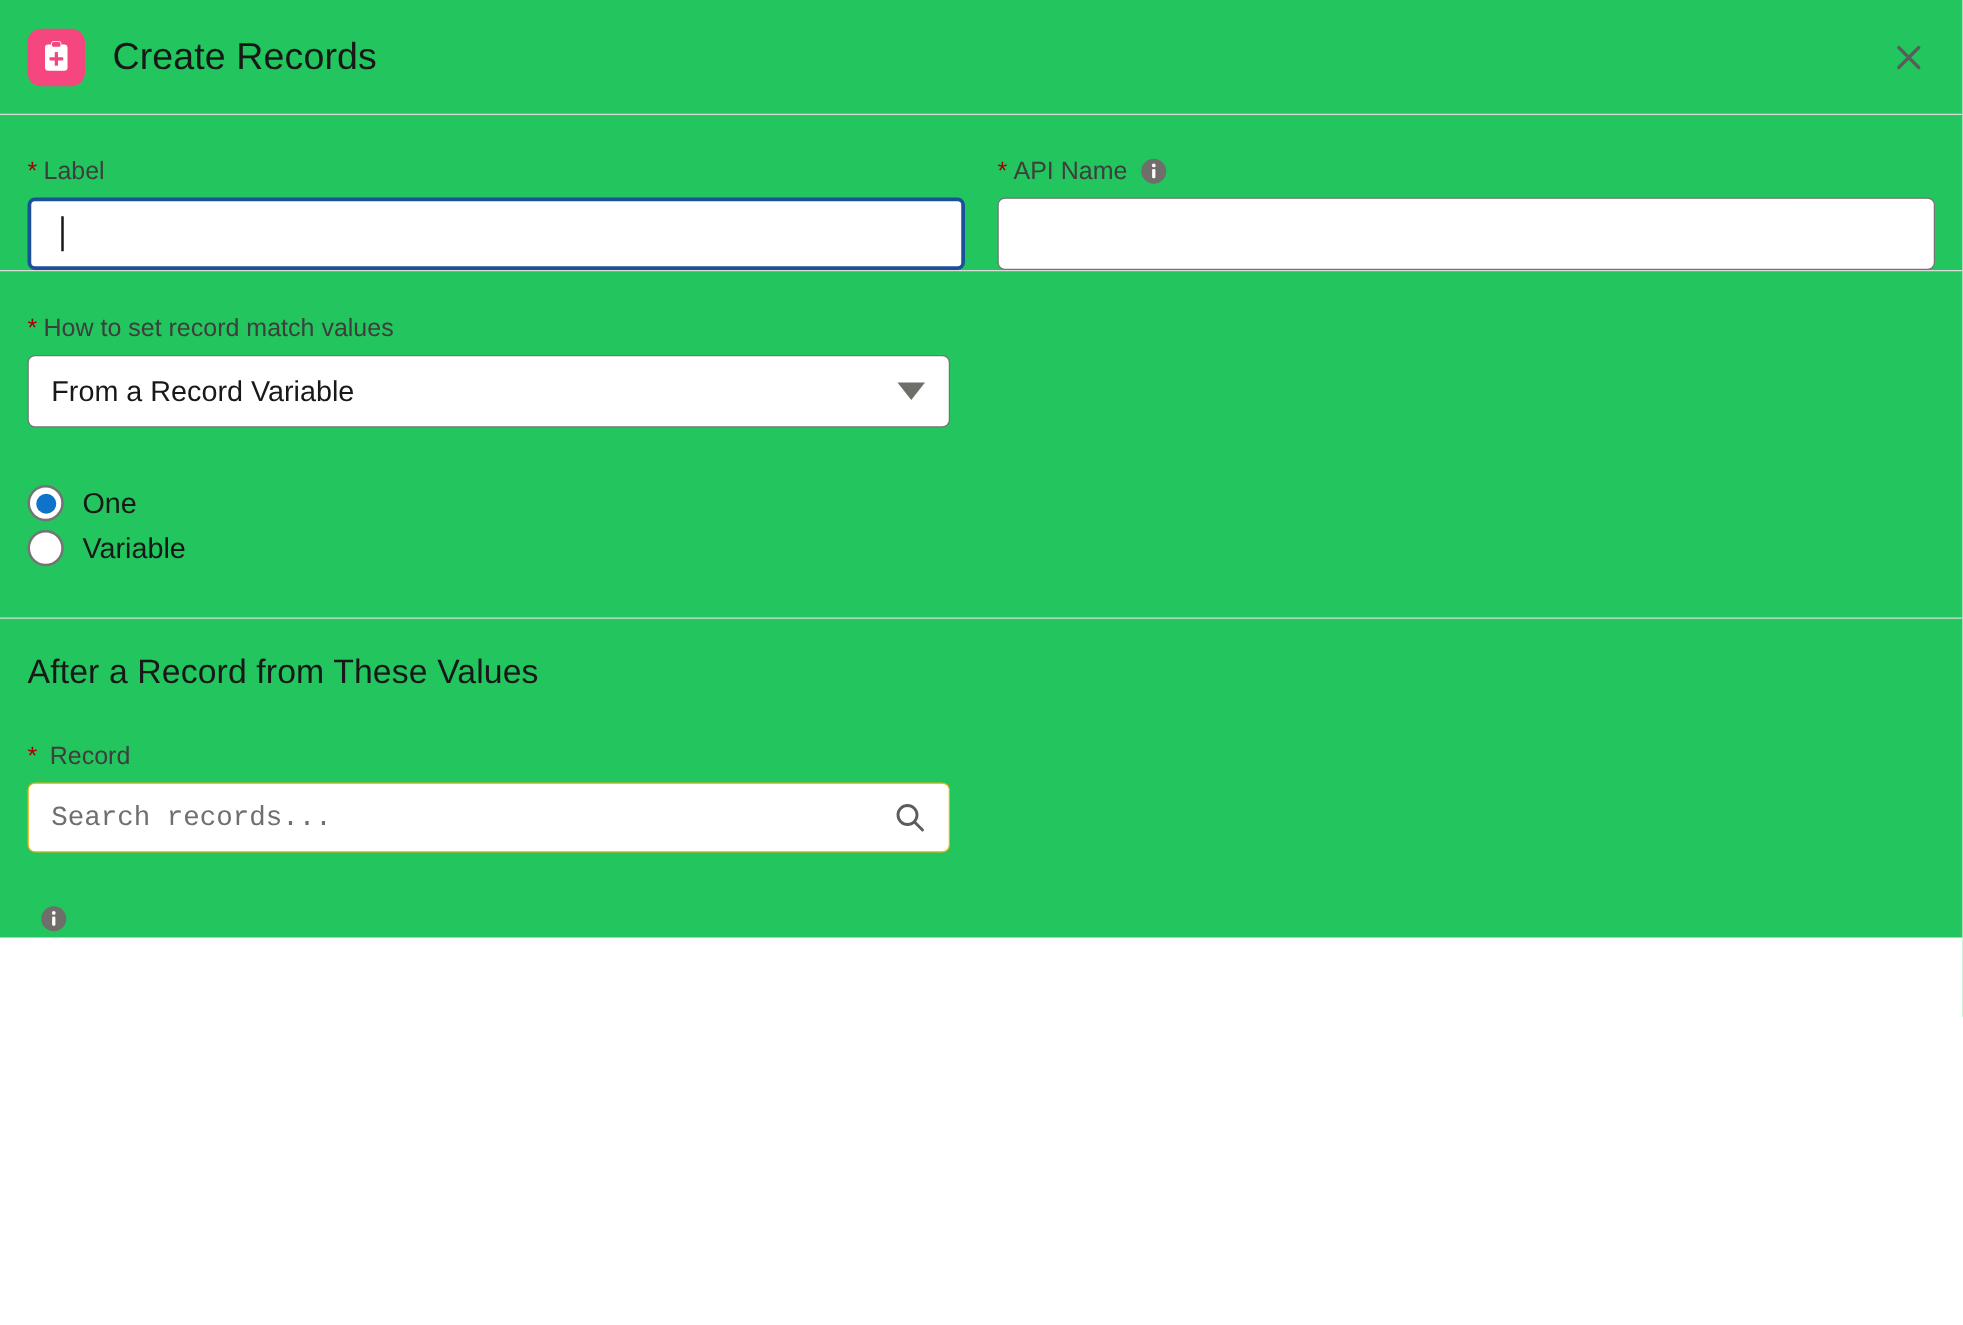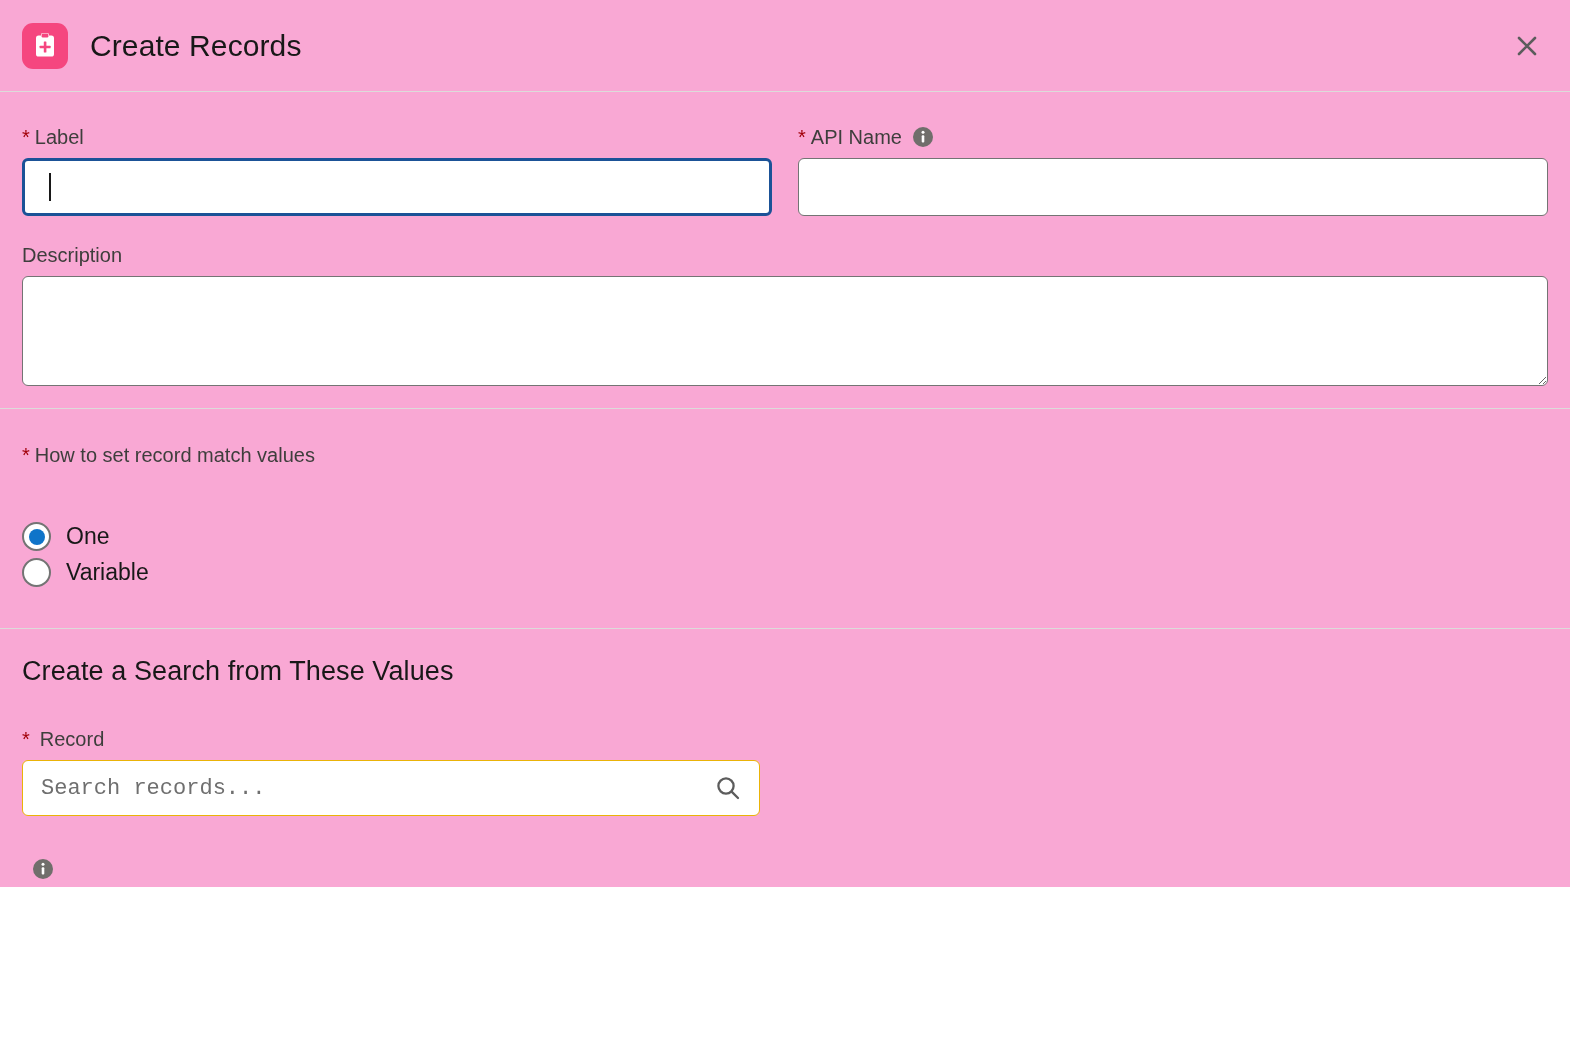--- a/index.html
+++ b/index.html
@@ -12,22 +12,22 @@
   body {
     width: 1570px;
     height: 1060px;
     font-family: "Liberation Sans", sans-serif;
     color: #181818;
     overflow: hidden;
   }
 
   .panel {
     width: 1570px;
-    height: 887px;
-    background: #f9a8d4;
+    height: 750px;
+    background: #22c55e;
     position: relative;
   }
 
   
   .header {
     height: 92px;
     display: flex;
     align-items: center;
     padding: 0 22px 0 22px;
     border-bottom: 1px solid #dddbda;
@@ -329,33 +329,33 @@
             <circle cx="11" cy="6.3" r="1.5" fill="#ffffff"></circle>
             <rect x="9.7" y="9.2" width="2.6" height="7.4" rx="1" fill="#ffffff"></rect>
           </svg>
         </span>
       </div>
       <input class="text-input" type="text" value="" style="">
     </div>
 
   </div>
 
-  <div class="section desc-block">
-    <div class="field-label">
-      <span>Description</span>
-    </div>
-    <textarea class="textarea" placeholder="" style=""></textarea>
-  </div>
 
   <hr class="divider">
 
   <div class="section select-block">
     <div class="field-label">
       <span class="req">*</span>
       <span>How to set record match values</span>
+    </div>
+    <div class="select-wrap">
+      <select class="select">
+        <option>From a Record Variable</option>
+      </select>
+      <span class="select-arrow"></span>
     </div>
   </div>
 
   <div class="section radio-block">
 
     <div class="radio-row">
       <span class="radio-outer checked">
         <span class="radio-dot"></span>
       </span>
       <span class="radio-label">One</span>
@@ -363,21 +363,21 @@
 
     <div class="radio-row">
       <span class="radio-outer"></span>
       <span class="radio-label">Variable</span>
     </div>
   </div>
 
   <hr class="divider">
 
   <div class="section values-section">
-    <div class="section-heading">Create a Search from These Values</div>
+    <div class="section-heading">After a Record from These Values</div>
 
     <div class="field-label">
       <span class="req spaced">*</span>
       <span>Record</span>
     </div>
 
     <div class="search-wrap">
       <input class="search-input" type="text" placeholder="Search records..." style="">
       <span class="search-icon">
         <svg width="28" height="28" viewBox="0 0 28 28" aria-hidden="true">

